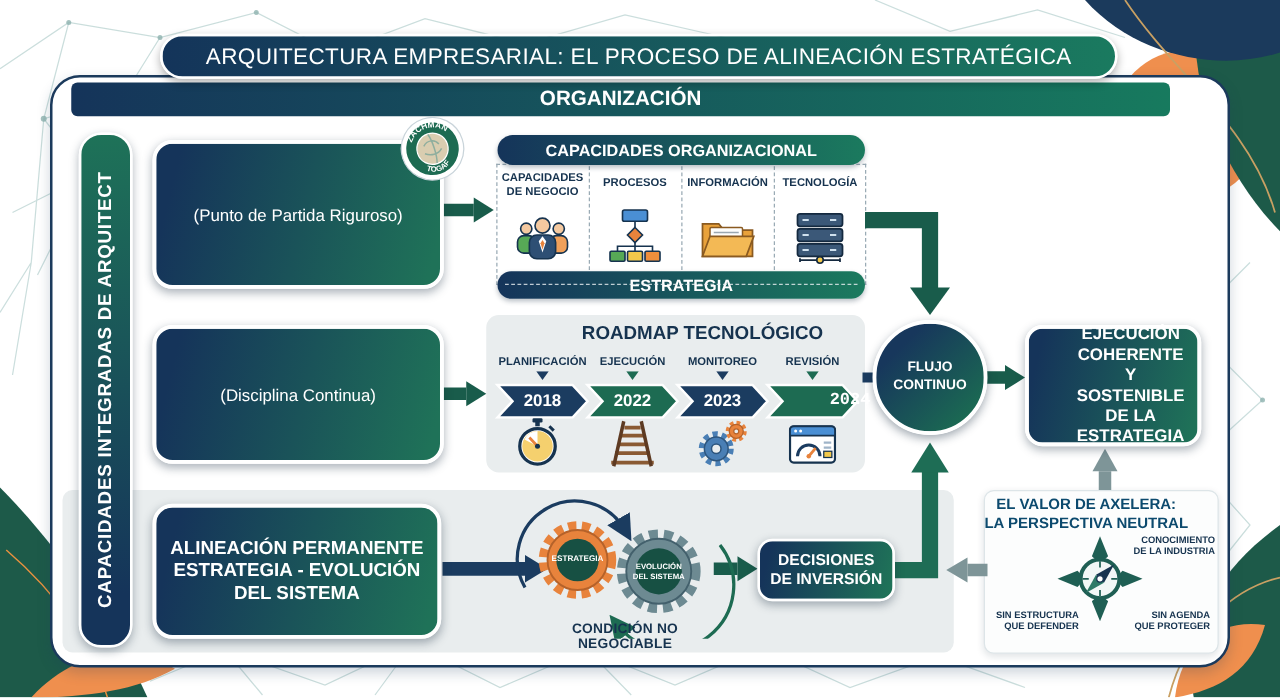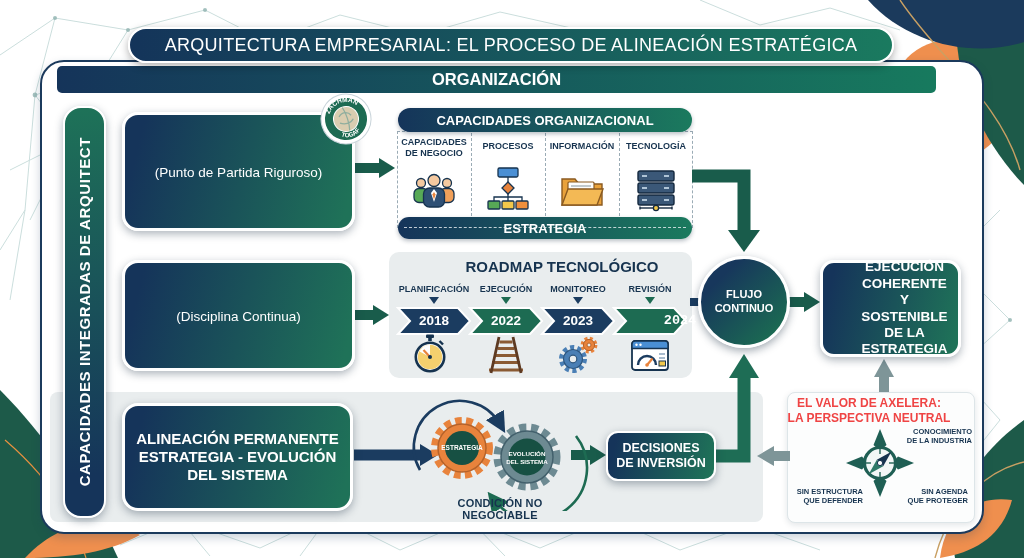--- a/index.html
+++ b/index.html
@@ -103,21 +103,21 @@
     display:flex; align-items:center; justify-content:center;
     text-align:center; white-space:pre-line; z-index:5;
   }
   .axelera-panel {
     left:787px; top:392px; width:188px; height:131px;
     background:#fcfdfd; border:1.5px solid #dde5e8; border-radius:8px;
     box-shadow:0 2px 6px rgba(20,40,60,.12); z-index:3;
   }
   .axelera-title {
     left:787px; top:396px; width:164px; text-align:center;
-    font-weight:bold; font-size:12px; line-height:1.25; color:#ef4444;
+    font-weight:bold; font-size:12px; line-height:1.25; color:#0c4a6e;
     white-space:pre-line; z-index:5;
   }
   .roadmap-title {
     left:390px; top:258px; width:300px; text-align:center;
     font-weight:bold; font-size:15px; color:#16334f; z-index:5;padding-left:44px;
   }
   .estrategia-dash {
     left:404px; top:227px; width:282px; height:0;
     border-top:1.5px dashed rgba(235,240,242,.8); z-index:6;
   }

